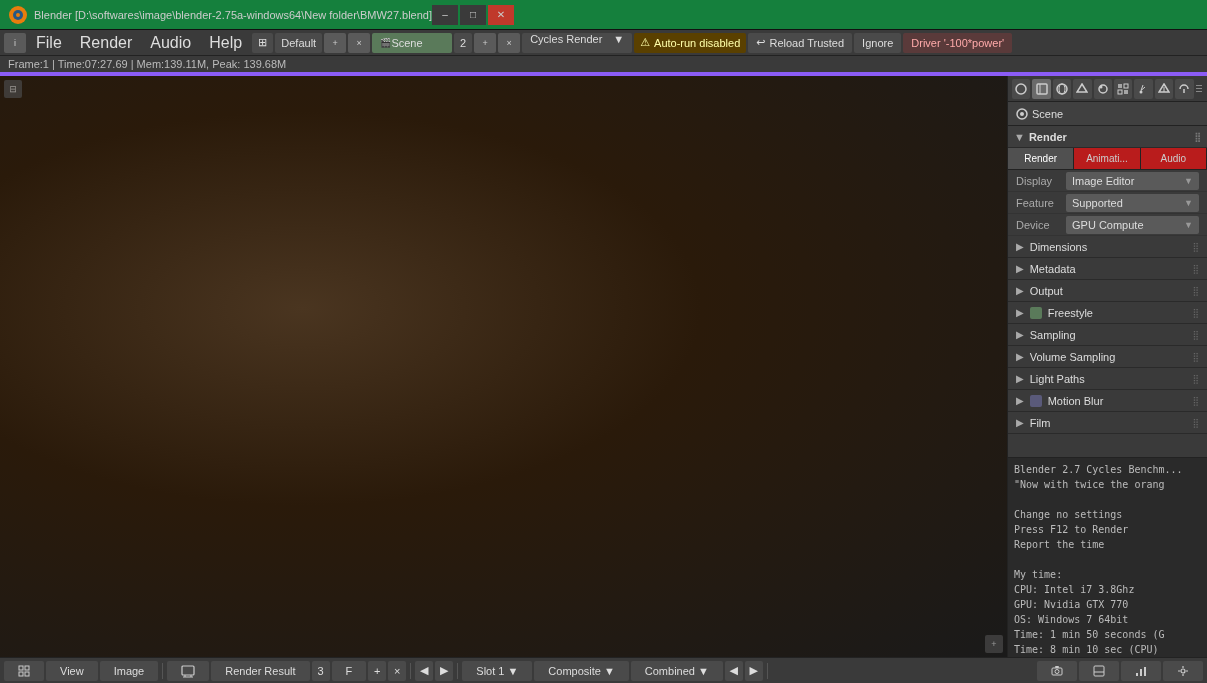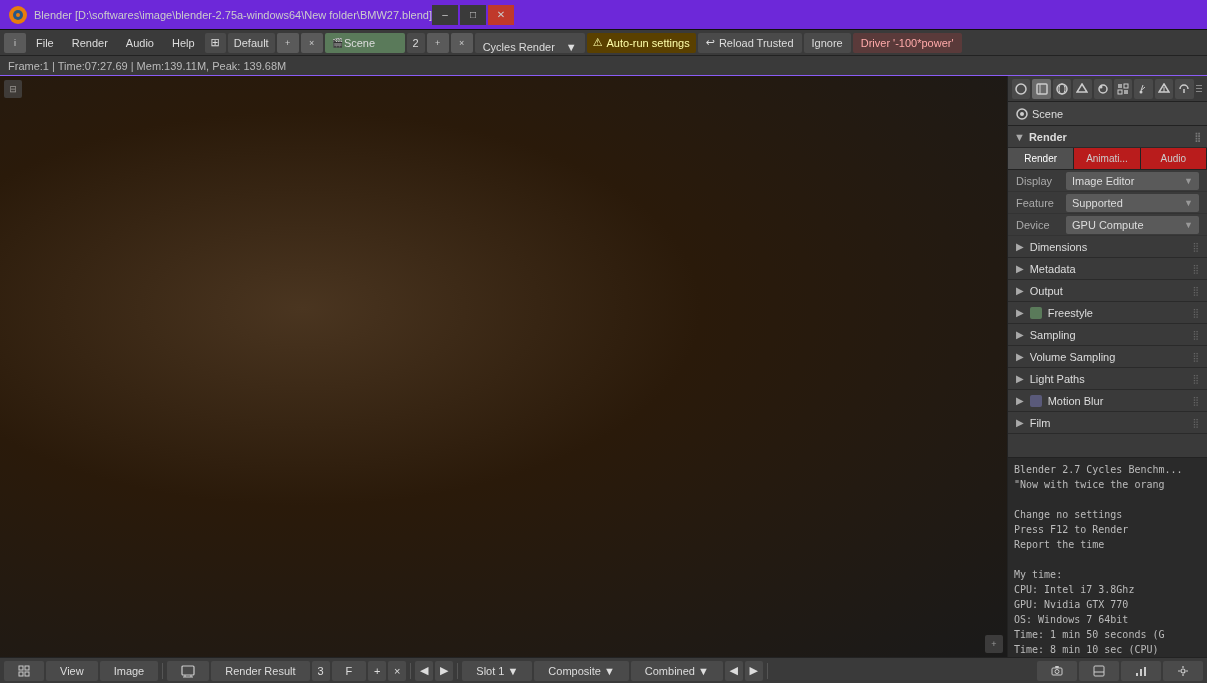--- a/index.html
+++ b/index.html
@@ -9,21 +9,21 @@
       background: #1a1a1a;
       font-family: 'Arial', sans-serif;
       font-size: 11px;
       color: #ccc;
       overflow: hidden;
     }
 
     
     #titlebar {
       height: 30px;
-      background: #6d28d9;
+      background: #15803d;
       display: flex;
       align-items: center;
       padding: 8px 8px;
       border-bottom: 1px solid #111;
     }
     #titlebar .blender-icon {
       width: 20px;
       height: 20px;
       margin-right: 6px;
       flex-shrink: 0;
@@ -68,21 +68,21 @@
       font-size: 9px;
       color: #ccc;
     }
     .menu-item {
       padding: 2px 8px;
       height: 20px;
       display: flex;
       align-items: center;
       cursor: pointer;
       color: #ddd;
-      font-size: 11px;
+      font-size: 16px;
       border-radius: 2px;
     }
     .editor-type-btn {
       height: 20px;
       background: #4a4a4a;
       border-radius: 2px;
       display: flex;
       align-items: center;
       padding: 0 6px;
       gap: 4px;
@@ -112,21 +112,21 @@
       justify-content: center;
       cursor: pointer;
       font-size: 11px;
       color: #ddd;
     }
     .render-engine-btn {
       height: 20px;
       background: #4a4a4a;
       border-radius: 2px;
       display: flex;
-      align-items: flex-end;
+      align-items: flex-start;
       padding: 0 8px;
       cursor: pointer;
       font-size: 11px;
       color: #ddd;
       min-width: 110px;
       justify-content: space-between;
     }
     .autorun-btn {
       height: 20px;
       background: #5a4000;
@@ -176,21 +176,21 @@
 
     
     #statusbar {
       height: 20px;
       background: #3a3a3a;
       display: flex;
       align-items: center;
       padding: 0 8px;
       font-size: 11px;
       color: #bbb;
-      border-bottom: 1px solid #8b5cf6;
+      border-bottom: 4px solid #8b5cf6;
     }
 
     
     #main {
       display: flex;
       height: calc(683px - 30px - 26px - 20px - 26px);
     }
 
     
     #viewport {
@@ -463,21 +463,21 @@
   </div>
   <div class="num-btn">2</div>
   <div class="menu-icon-btn">+</div>
   <div class="menu-icon-btn">×</div>
   <div class="render-engine-btn">
     <span>Cycles Render</span>
     <span>▼</span>
   </div>
   <div class="autorun-btn">
     <span>⚠</span>
-    <span>Auto-run settings</span>
+    <span>Auto-run disabled</span>
   </div>
   <div class="reload-btn">
     <span>↩</span>
     <span>Reload Trusted</span>
   </div>
   <div class="ignore-btn">Ignore</div>
   <div class="driver-btn">Driver '-100*power'</div>
 </div>
 
 <div id="statusbar">

